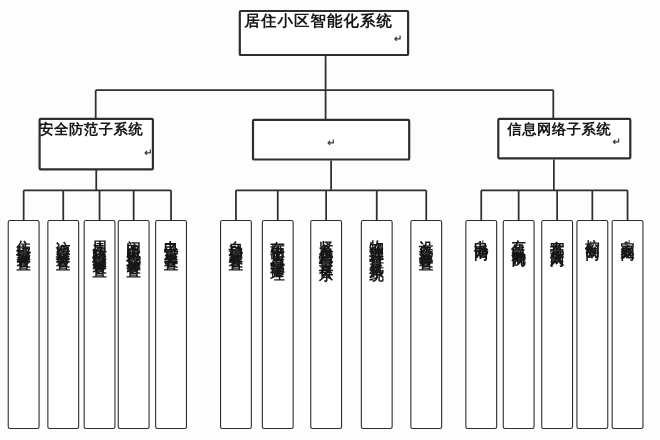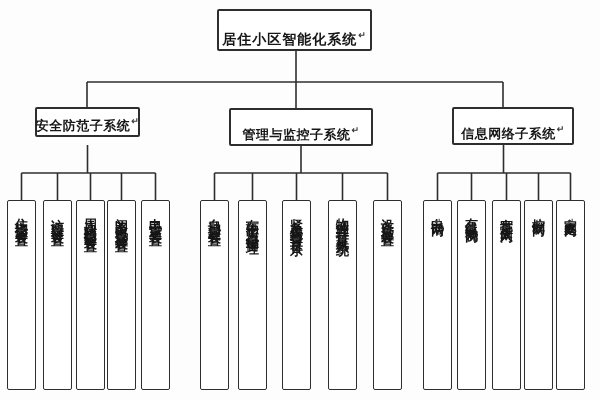--- a/index.html
+++ b/index.html
@@ -9,21 +9,21 @@
     background:#ffffff;
   }
   .canvas {
     position:relative; width:600px; height:400px;
     background:#fdfdfd; overflow:hidden;
   }
   .connectors { position:absolute; left:0; top:0; }
   .box {
     position:absolute; box-sizing:border-box;
     background:#ffffff; border:2px solid #2e2e2e; border-radius:2px;
-    display:flex; align-items:flex-end; justify-content:center;
+    display:flex; align-items:flex-start; justify-content:center;
     font-weight:bold; color:#161616; white-space:nowrap;
   }
   .root { font-size:14px; letter-spacing:1px; }
   .tier { font-size:13px; letter-spacing:0.5px; }
   .leaf {
     top:200px; height:190px; border-width:1.5px;
     align-items:flex-start; justify-content:center; padding-top:7px;
   }
   .vtext {
     writing-mode:vertical-rl; text-orientation:upright;
@@ -71,26 +71,25 @@
       <line x1="538.5" y1="173" x2="538.5" y2="201"></line>
       <line x1="570.5" y1="173" x2="570.5" y2="201"></line>
     </g>
   </svg>
 
   <div class="box root" style="left:217px;top:9px;width:155px;height:42px">
     <span>居住小区智能化系统</span>
     <span class="hmark">↵</span>
   </div>
 
-  <div class="box tier" style="left:35px;top:107px;width:105px;height:30px">
+  <div class="box tier" style="left:35px;top:107px;width:105px;height:48px">
     <span>安全防范子系统</span>
     <span class="hmark">↵</span>
   </div>
   <div class="box tier" style="left:229px;top:108px;width:144px;height:38px">
-    <span>管理与监控子系统</span>
     <span class="hmark">↵</span>
   </div>
   <div class="box tier" style="left:452px;top:107px;width:122px;height:38px">
     <span>信息网络子系统</span>
     <span class="hmark">↵</span>
   </div>
 
   <div class="box leaf" style="left:7px;width:29px">
     <span class="vtext"><span>住宅报警装置</span><span class="pmark">↵</span></span>
   </div>

